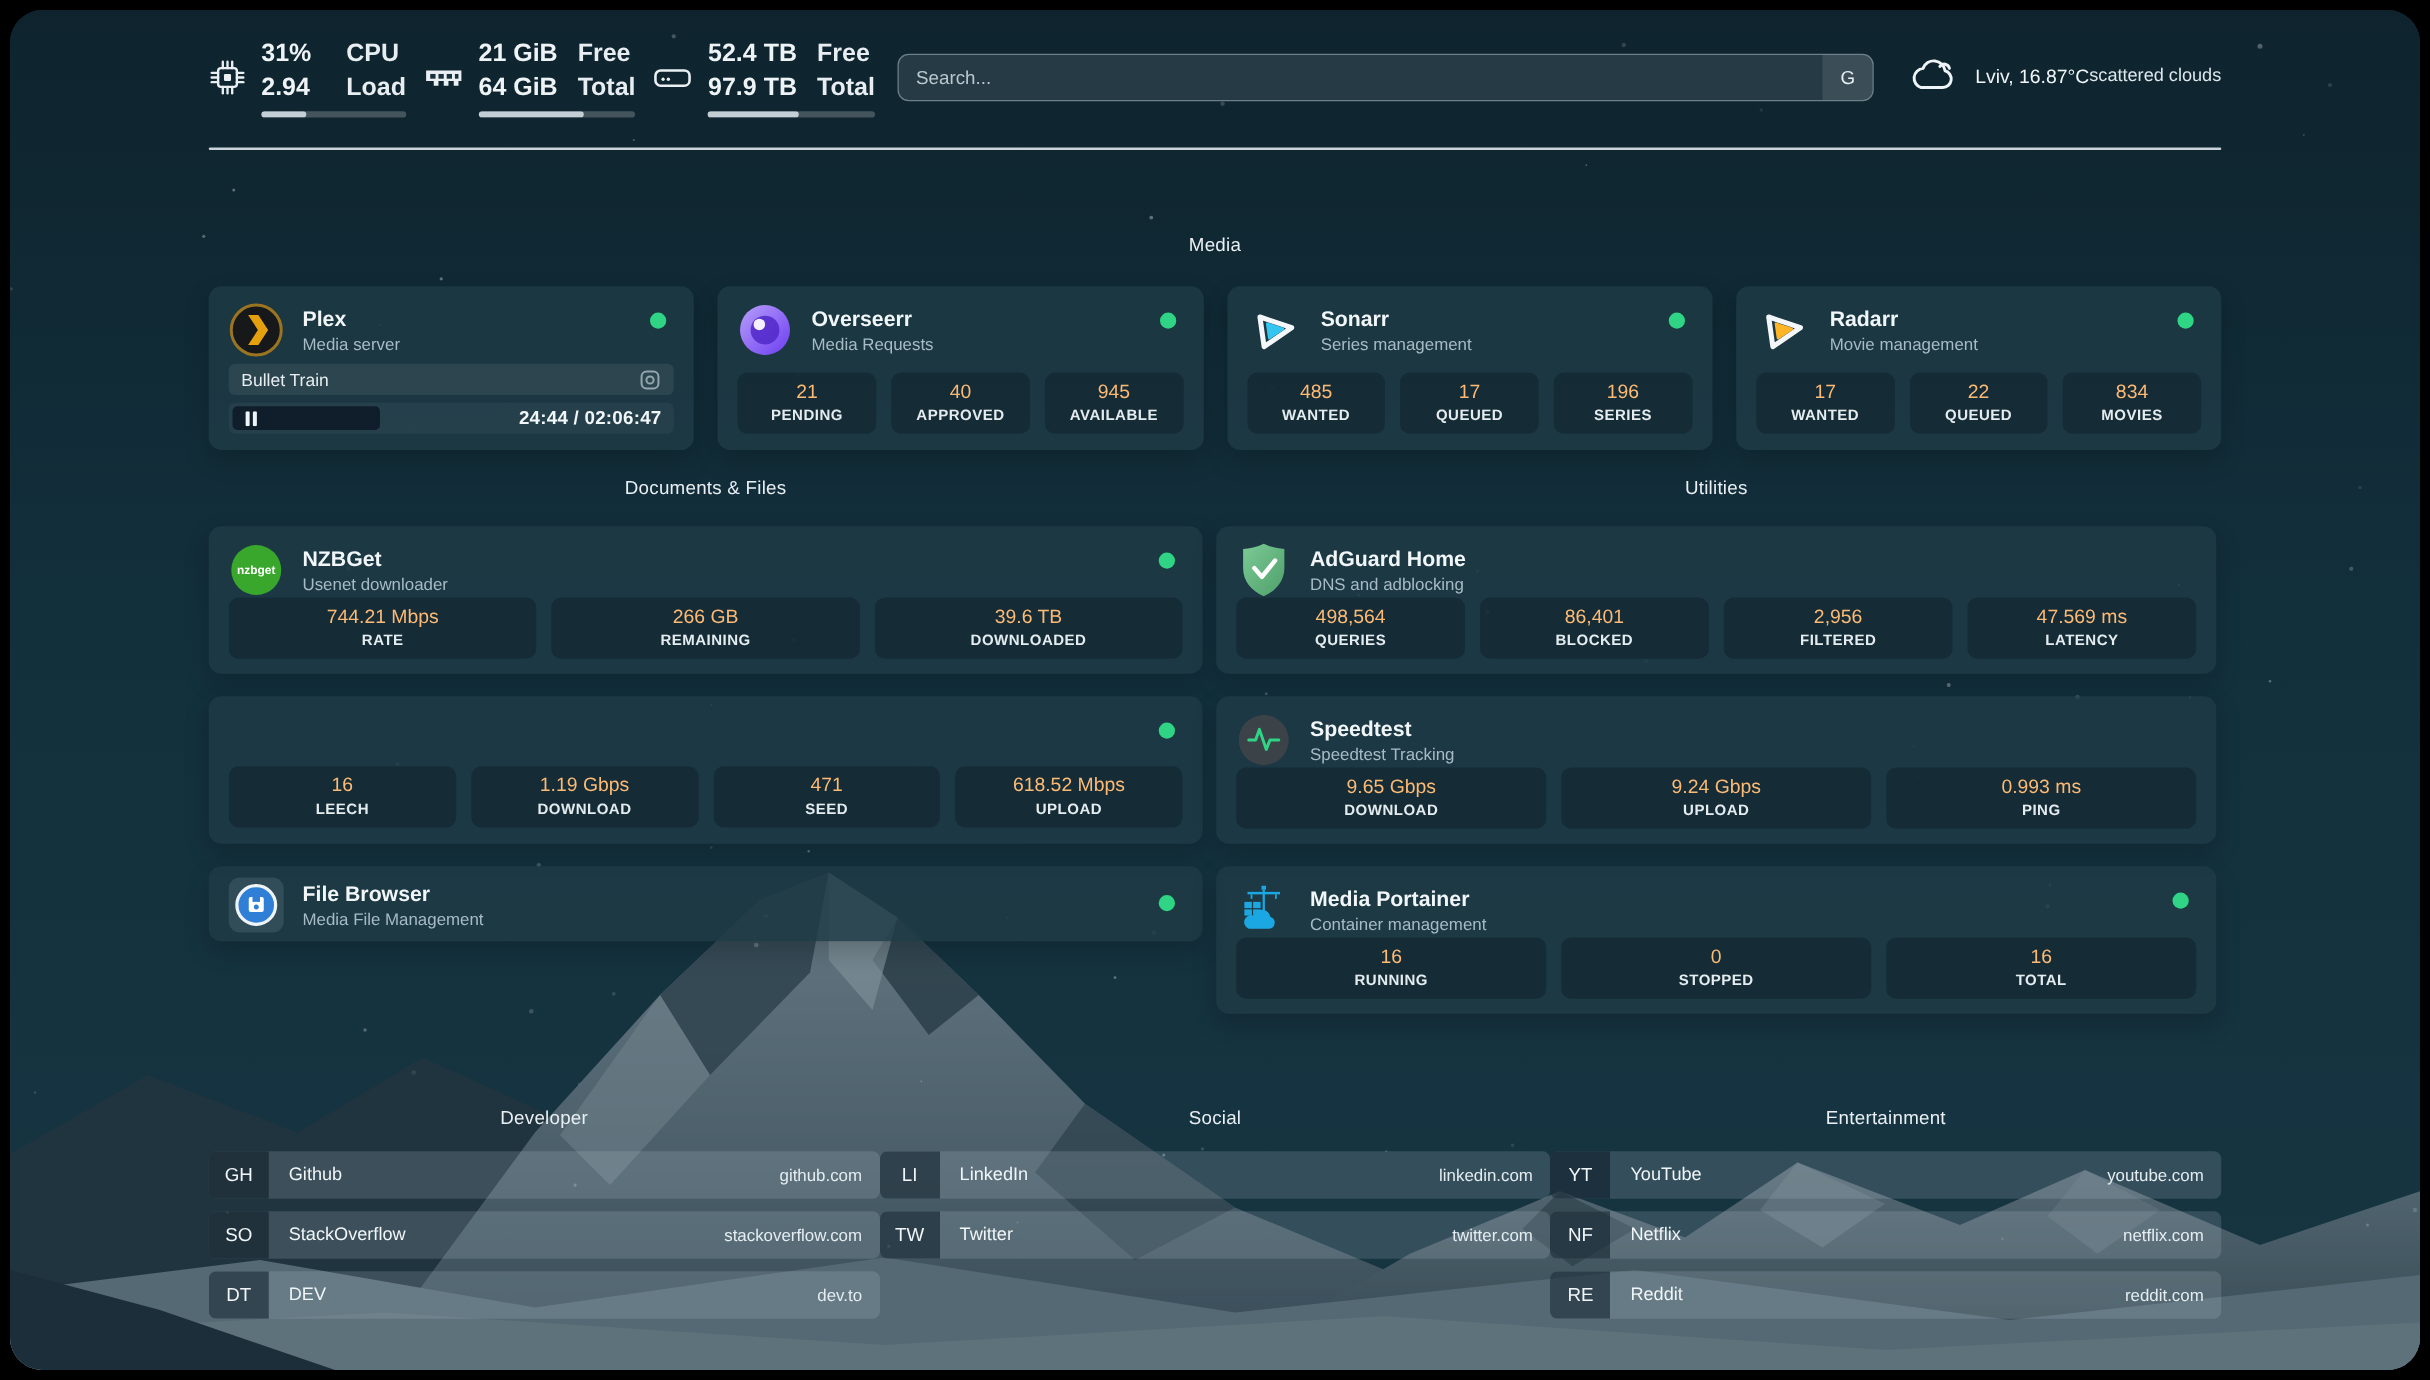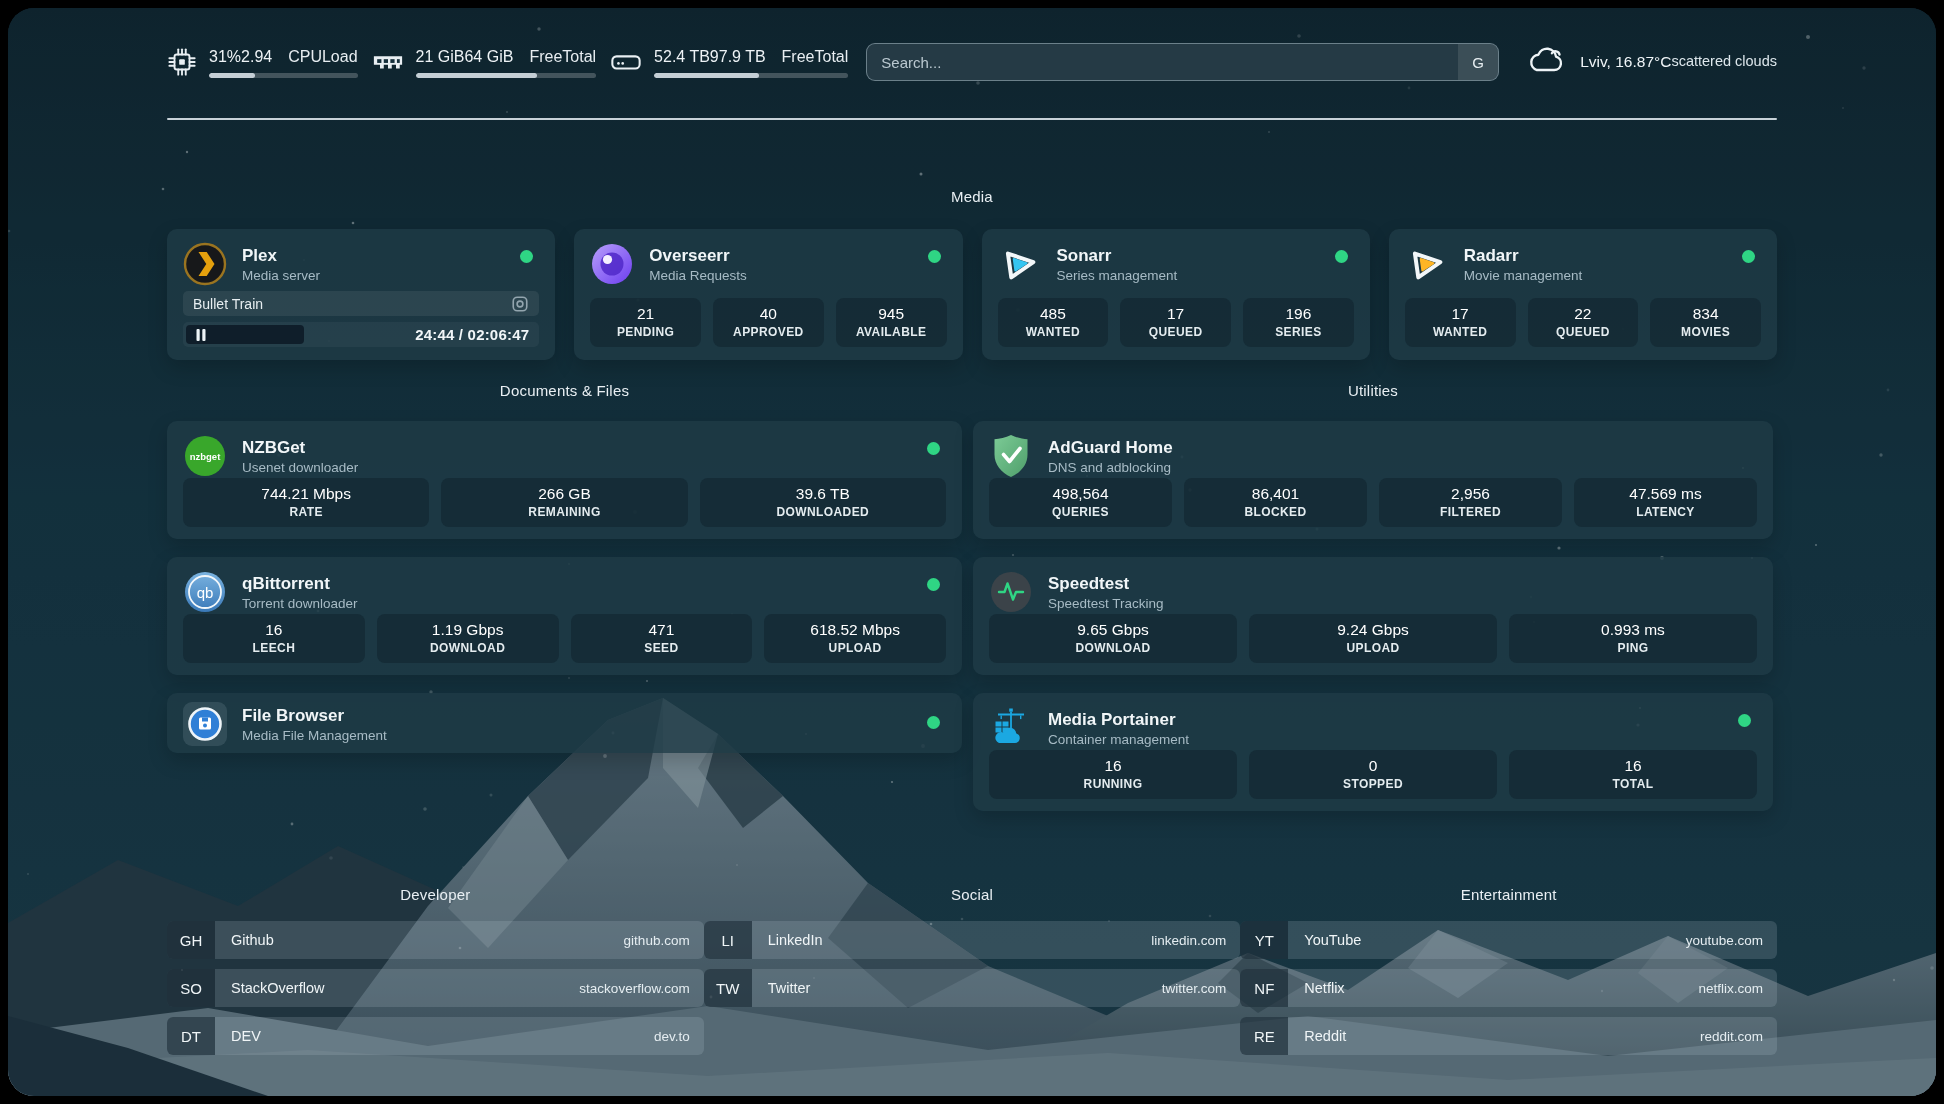--- a/index.html
+++ b/index.html
@@ -8,21 +8,21 @@
   .bg{position:absolute;left:0;top:0;width:1928px;height:1088px;}
   .page{position:absolute;inset:0;}
 
   
   .topbar{position:absolute;left:159px;right:159px;top:22px;height:64px;display:flex;align-items:center;}
   .stats{display:flex;gap:14px;align-items:center;}
   .stat-group{display:flex;gap:12px;align-items:center;}
   .sg-icon{display:flex;align-items:center;color:#e9eff3;}
   .sg-body{position:relative;padding-bottom:11px;}
   .cols{display:flex;gap:16px;}
-  .col{display:flex;font-size:16px;line-height:1.32;color:#eef3f6;font-weight:400;}
+  .col{display:flex;flex-direction:column;font-size:20px;line-height:1.32;color:#eef3f6;font-weight:700;}
   .col.values{min-width:52px;}
   .col.labels{min-width:38px;color:#e7edf1;}
   .meter{position:absolute;left:0;right:0;bottom:0;height:5px;border-radius:3px;background:rgba(255,255,255,0.22);overflow:hidden;}
   .meter .fill{height:100%;background:#c4ced5;border-radius:3px;width:0;}
 
   .search{flex:1;position:relative;margin:0 26px 0 18px;height:38px;}
   .search input{width:100%;height:100%;box-sizing:border-box;background:rgba(56,76,88,0.55);border:1px solid rgba(165,185,196,0.55);border-radius:9px;color:#e8eff3;font-size:15px;padding:0 54px 0 14px;outline:none;font-family:"Liberation Sans",sans-serif;}
   .search input::placeholder{color:#bac8d0;}
   .gbtn{position:absolute;right:1px;top:1px;bottom:1px;width:40px;background:rgba(255,255,255,0.10);border-radius:0 8px 8px 0;display:flex;align-items:center;justify-content:center;color:#e8eff2;font-size:15px;cursor:pointer;}
 
@@ -52,21 +52,21 @@
   .card{position:relative;background:rgba(31,58,70,0.82);border-radius:10px;padding:13px 16px;display:flex;flex-direction:column;box-shadow:0 8px 20px rgba(0,0,0,0.18);}
   .card-head{display:flex;align-items:center;gap:15px;}
   .svc-icon{width:44px;height:44px;flex:0 0 auto;display:flex;align-items:center;justify-content:center;}
   .svc-text{display:flex;flex-direction:column;}
   .svc-title{font-size:17px;font-weight:700;color:#f1f6f8;}
   .svc-sub{font-size:13.5px;color:#a7bbc5;margin-top:2px;}
   .dot{position:absolute;top:21px;right:22px;width:13px;height:13px;border-radius:50%;background:#2fd584;}
   .card-sm .dot{top:23px;}
   .stats-row{display:flex;gap:12px;margin-top:auto;}
   .stat{flex:1;background:rgba(13,31,41,0.5);border-radius:8px;padding:7px 4px 8px;text-align:center;}
-  .stat .v{font-size:15.5px;color:#ffffff;}
+  .stat .v{font-size:15.5px;color:#fdba74;}
   .stat .l{font-size:12px;font-weight:700;color:#e4ecef;letter-spacing:.4px;margin-top:2px;}
 
   .fb-bg{width:44px;height:44px;border-radius:9px;background:rgba(150,172,184,0.18);display:flex;align-items:center;justify-content:center;}
 
   
   .plex-row1{margin-top:auto;height:25px;background:rgba(255,255,255,0.07);border-radius:5px;display:flex;align-items:center;padding:0 10px;color:#e7eef1;font-size:14px;font-weight:500;}
   .plex-row1 .cast{margin-left:auto;display:flex;align-items:center;}
   .plex-row2{margin-top:6px;height:25px;background:rgba(255,255,255,0.045);border-radius:5px;display:flex;align-items:center;padding:0 10px 0 3px;}
   .pause-pill{width:118px;height:19px;background:rgba(9,21,33,0.78);border-radius:4px;display:flex;align-items:center;padding-left:10px;box-sizing:border-box;}
   .ptime{margin-left:auto;color:#f1f6f8;font-size:15px;font-weight:700;letter-spacing:.2px;}
@@ -479,39 +479,20 @@
                 <div class="l">REMAINING</div>
               </div>
             <div class="stat">
                 <div class="v">39.6 TB</div>
                 <div class="l">DOWNLOADED</div>
               </div>
           </div>
         </article>
 
         <article class="card card-md">
-          <div class="card-head">
-            <span class="svc-icon">
-              <svg width="42" height="42" viewBox="0 0 42 42">
-                  <defs>
-                    <linearGradient id="qbG" x1="0" y1="0" x2="0" y2="1">
-                      <stop offset="0" stop-color="#7ab3e0"></stop>
-                      <stop offset="1" stop-color="#3a79b8"></stop>
-                    </linearGradient>
-                  </defs>
-                  <circle cx="21" cy="21" r="20" fill="url(#qbG)"></circle>
-                  <circle cx="21" cy="21" r="16" fill="none" stroke="#f2f7fa" stroke-width="1.8"></circle>
-                  <text x="21" y="26.5" text-anchor="middle" font-size="15" fill="#ffffff" font-family="Liberation Sans, sans-serif">qb</text>
-                </svg>
-            </span>
-            <div class="svc-text">
-              <span class="svc-title">qBittorrent</span>
-              <span class="svc-sub">Torrent downloader</span>
-            </div>
-          </div>
           <span class="dot"></span>
           <div class="stats-row">
             <div class="stat">
                 <div class="v">16</div>
                 <div class="l">LEECH</div>
               </div>
             <div class="stat">
                 <div class="v">1.19 Gbps</div>
                 <div class="l">DOWNLOAD</div>
               </div>

